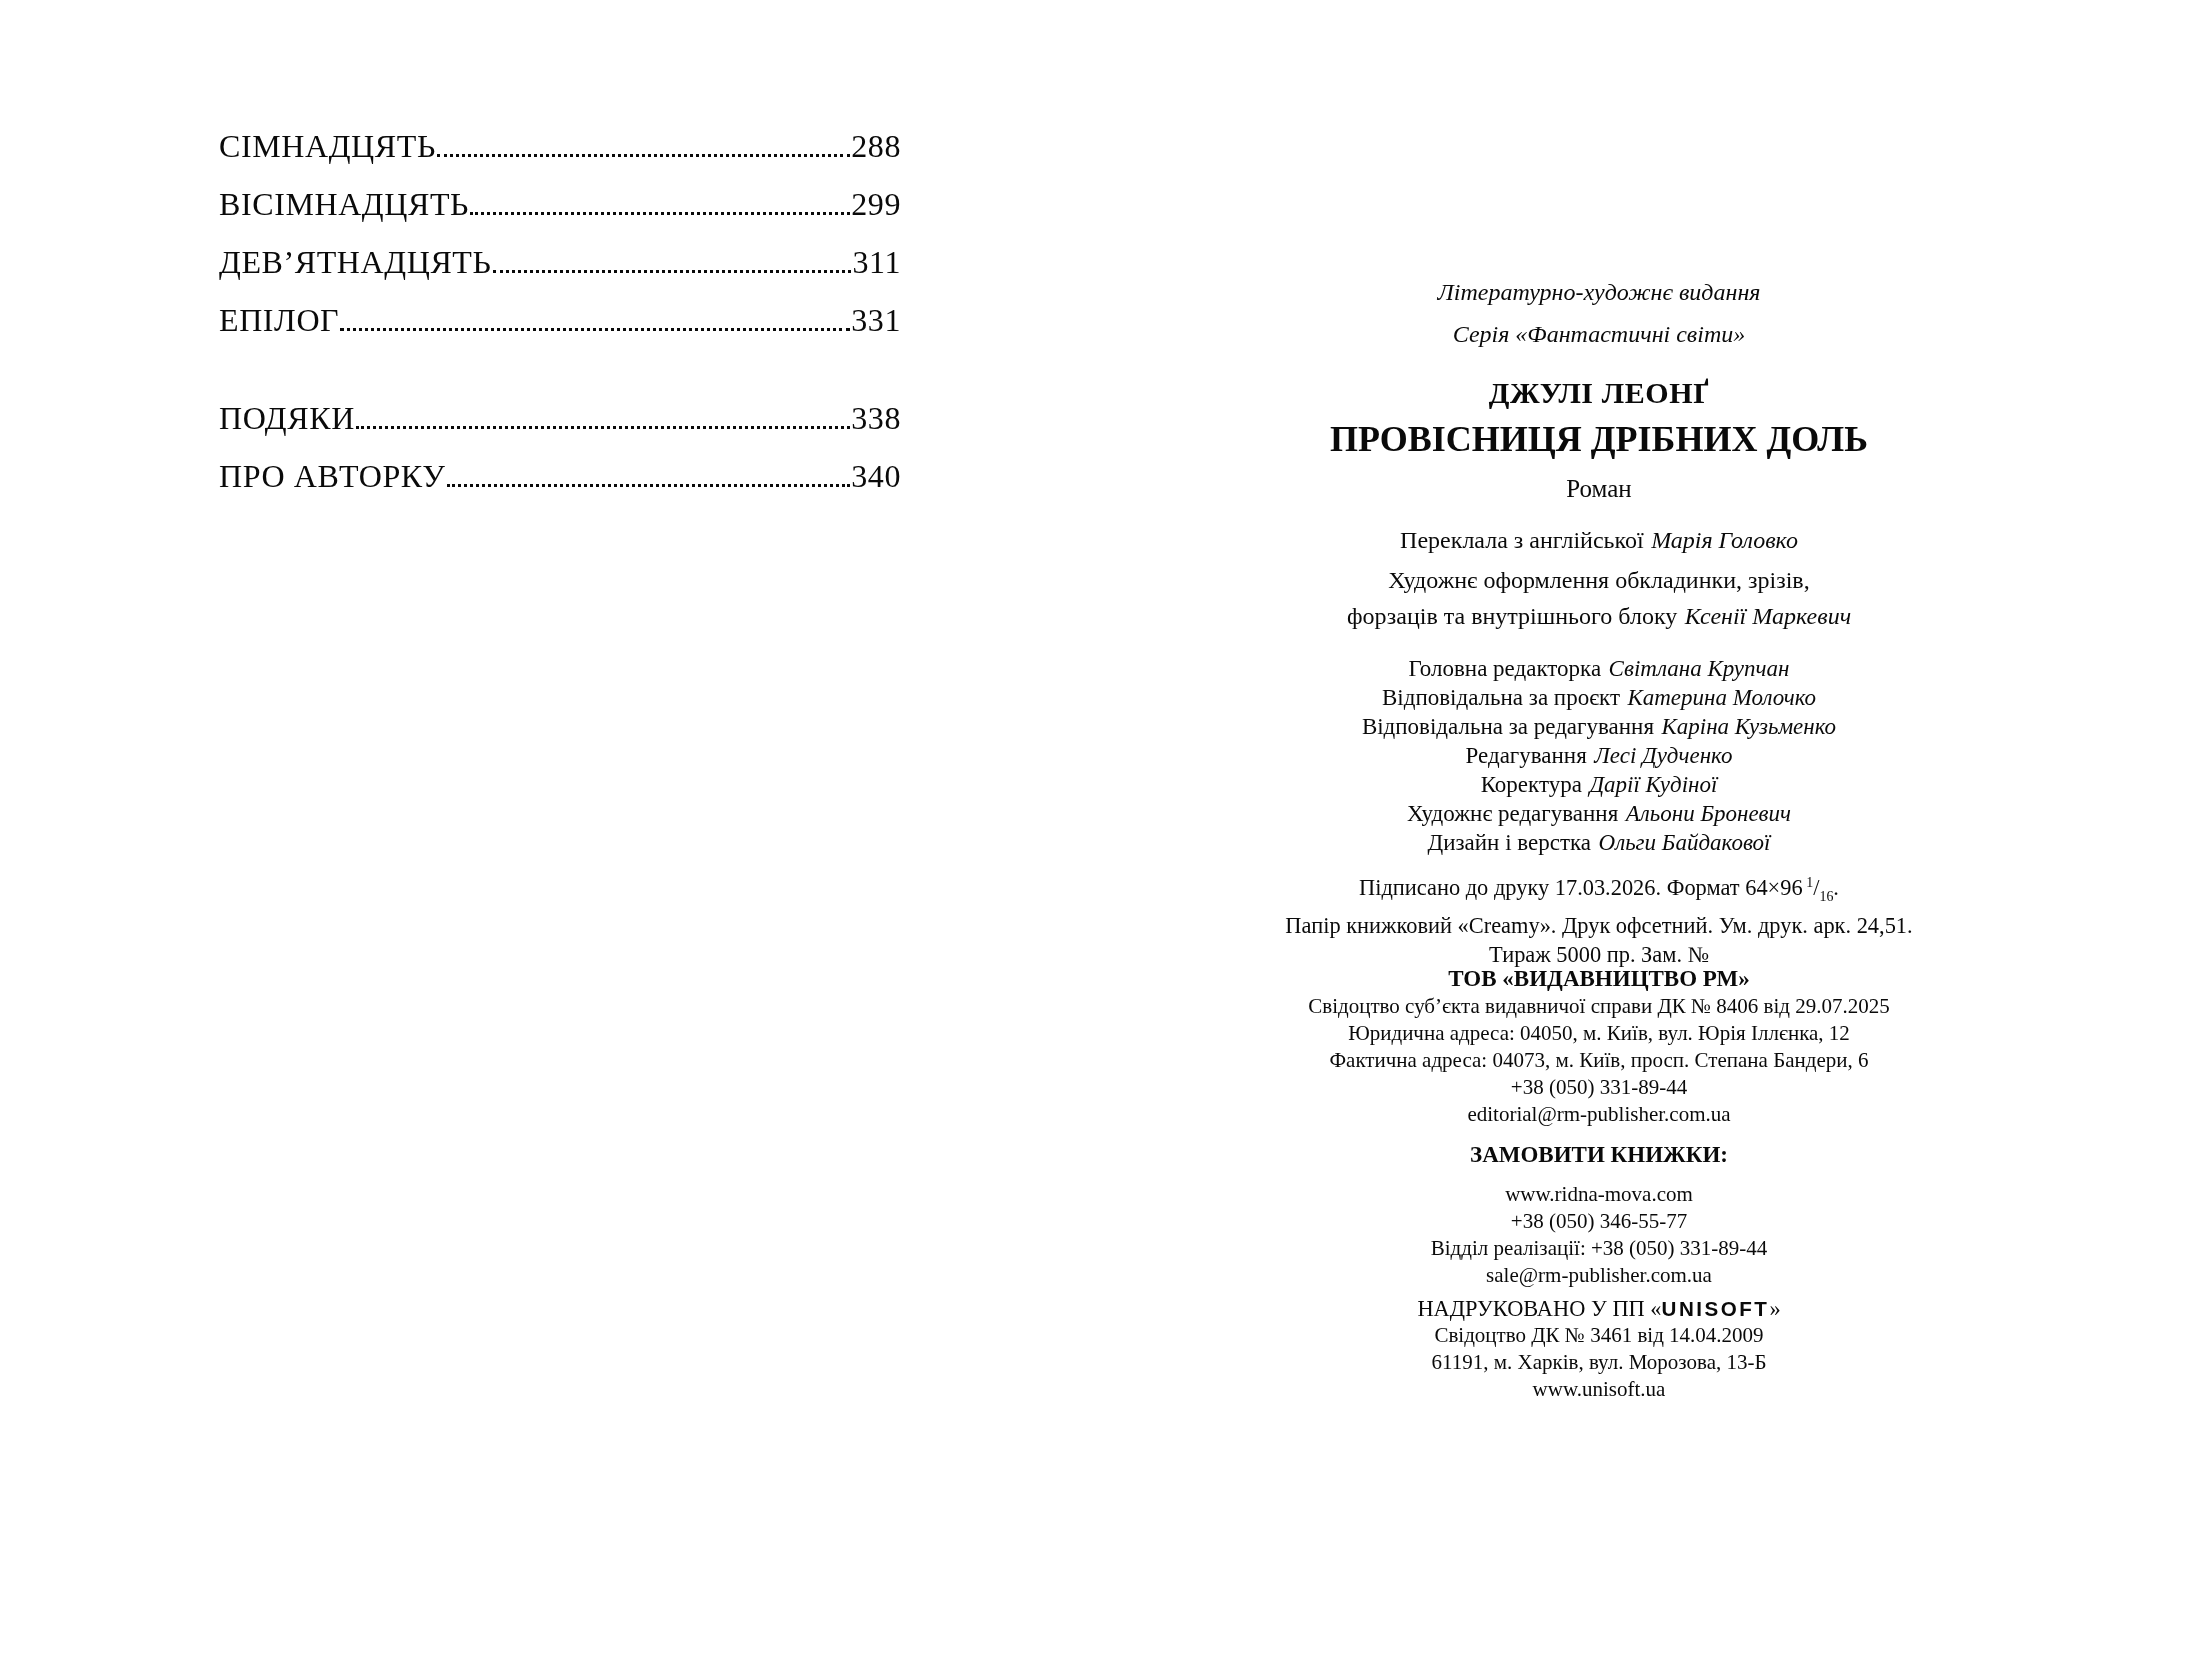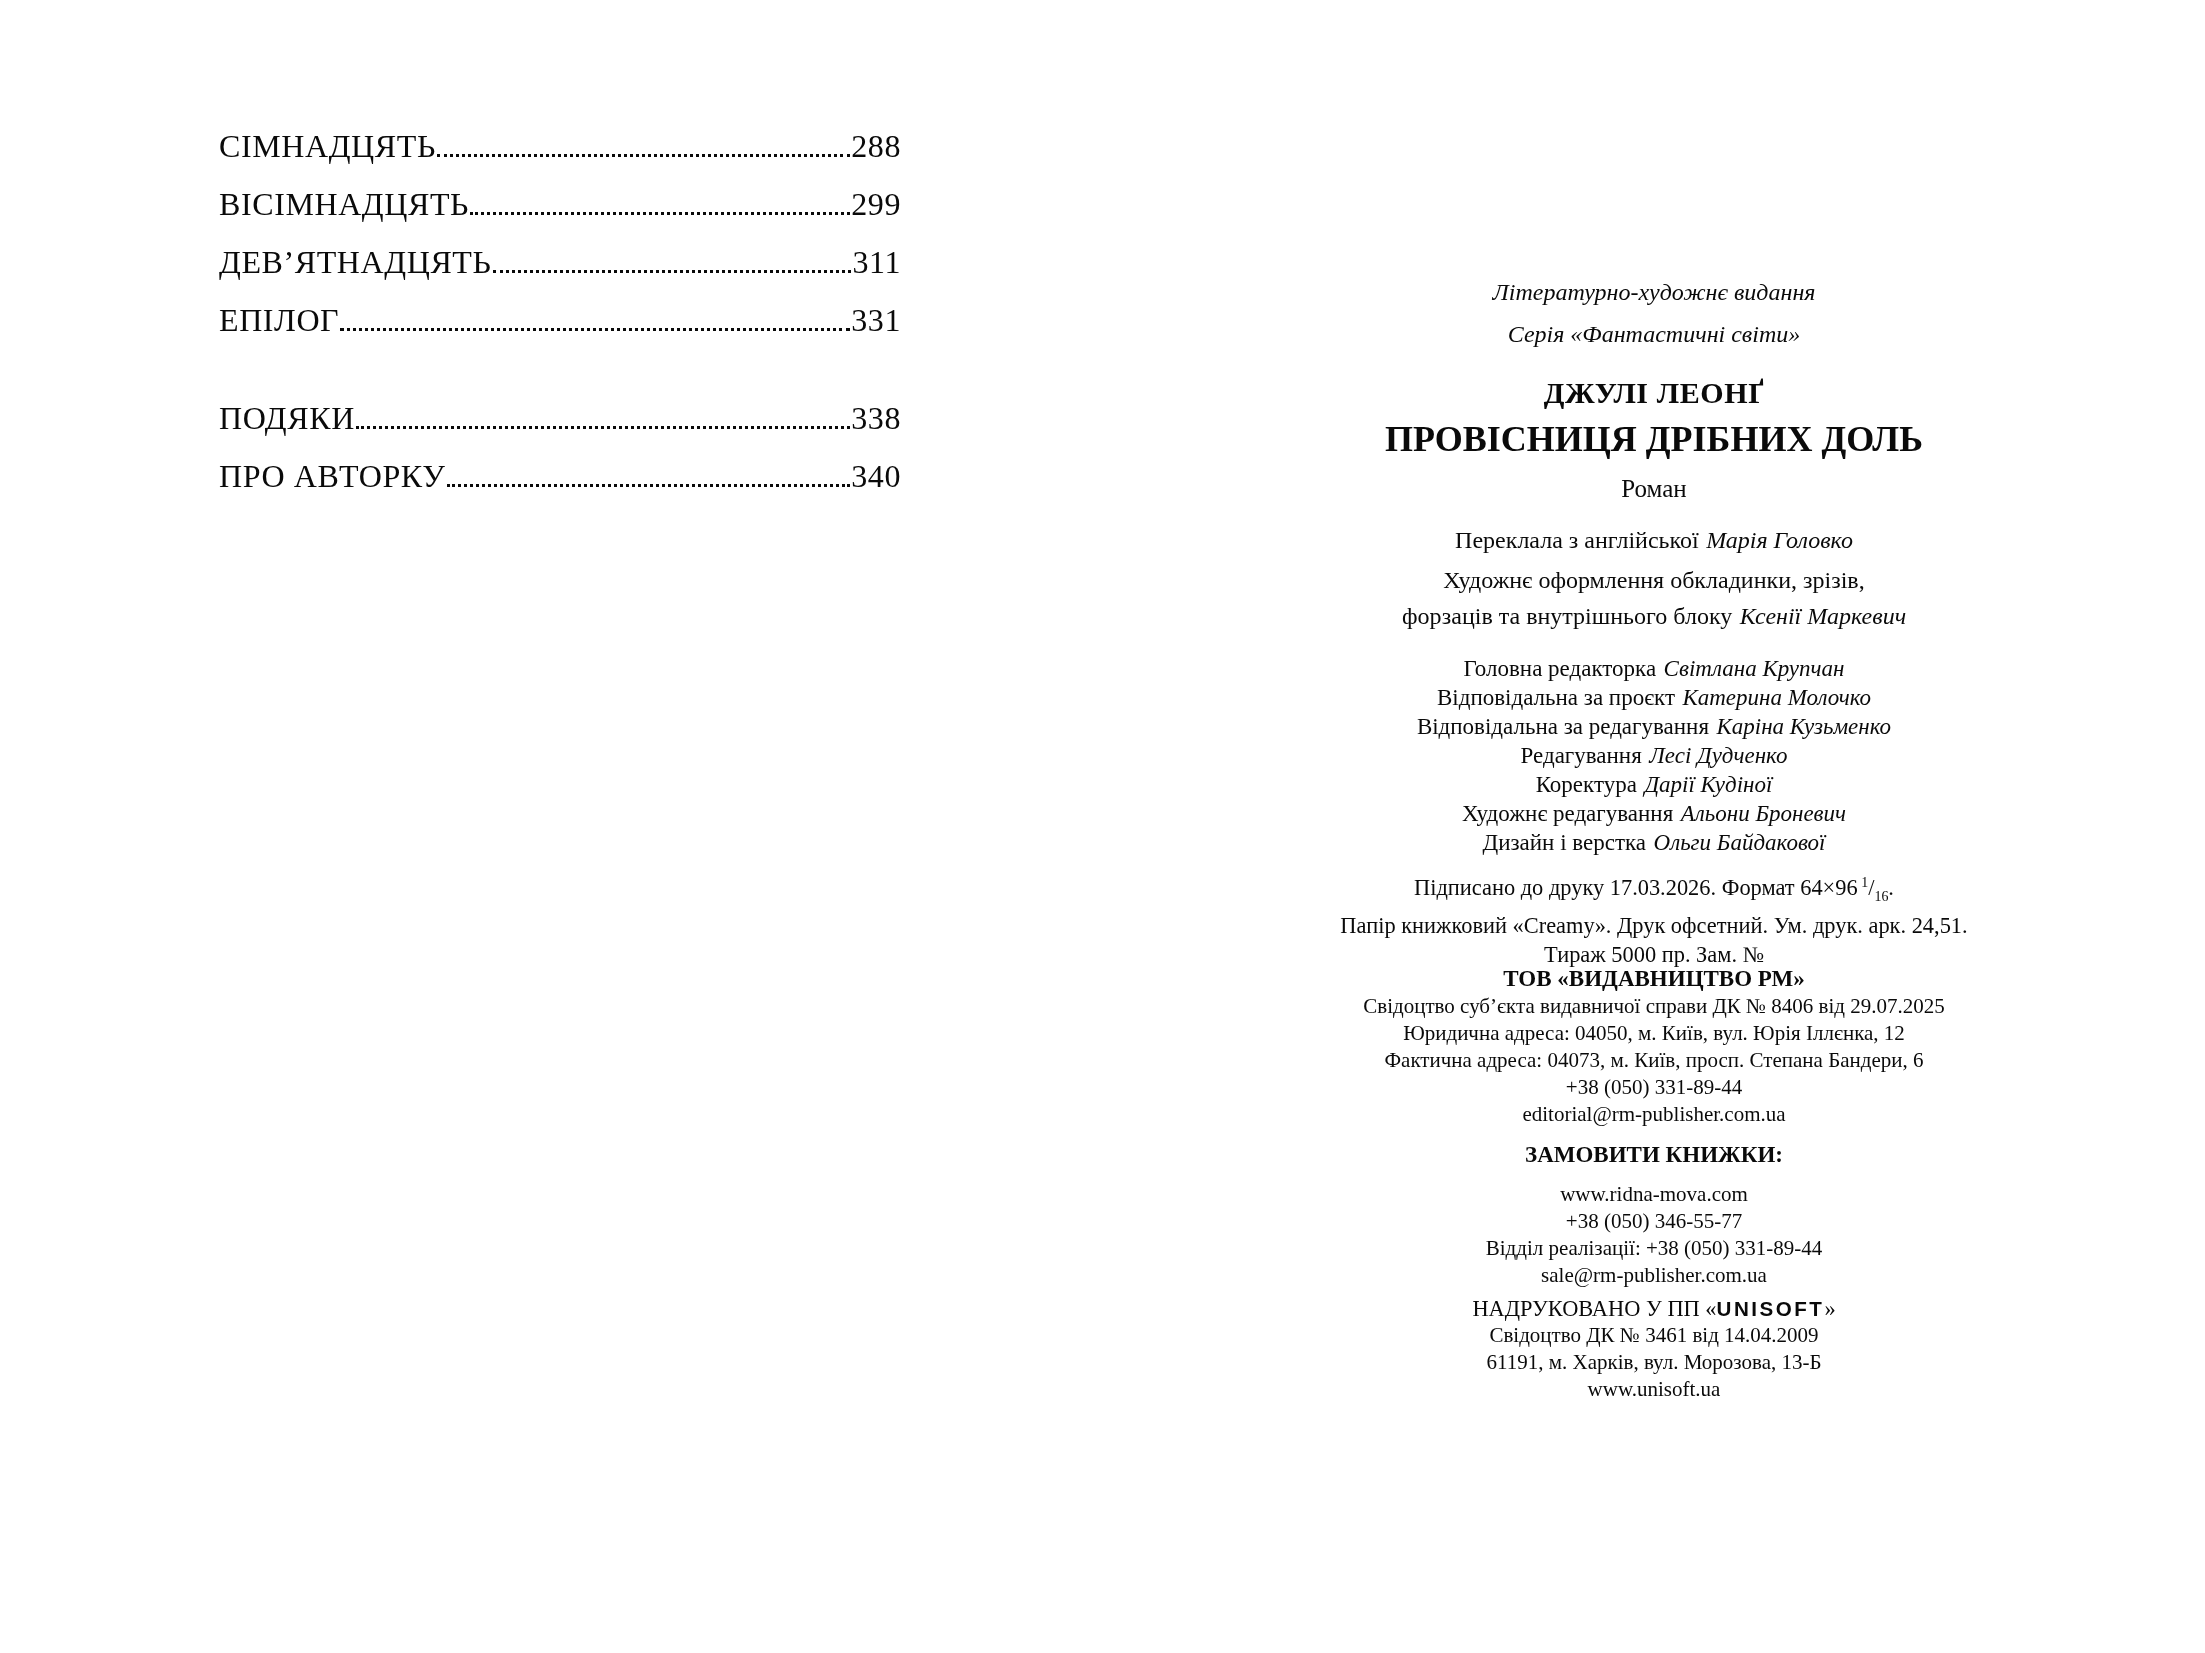--- a/index.html
+++ b/index.html
@@ -40,21 +40,21 @@
     flex: 1 1 auto;
     border-bottom: 3.1px dotted #0a0a0a;
     margin: 0 1.2px;
     min-width: 18.7px;
   }
   .toc-page { flex: 0 0 auto; }
 
   
   .colophon {
     position: absolute;
-    left: 1103px;
+    left: 1048px;
     top: 0;
     width: 1102px;
     height: 1654px;
   }
   .cline {
     position: absolute;
     left: 0;
     width: 100%;
     text-align: center;
     white-space: nowrap;

